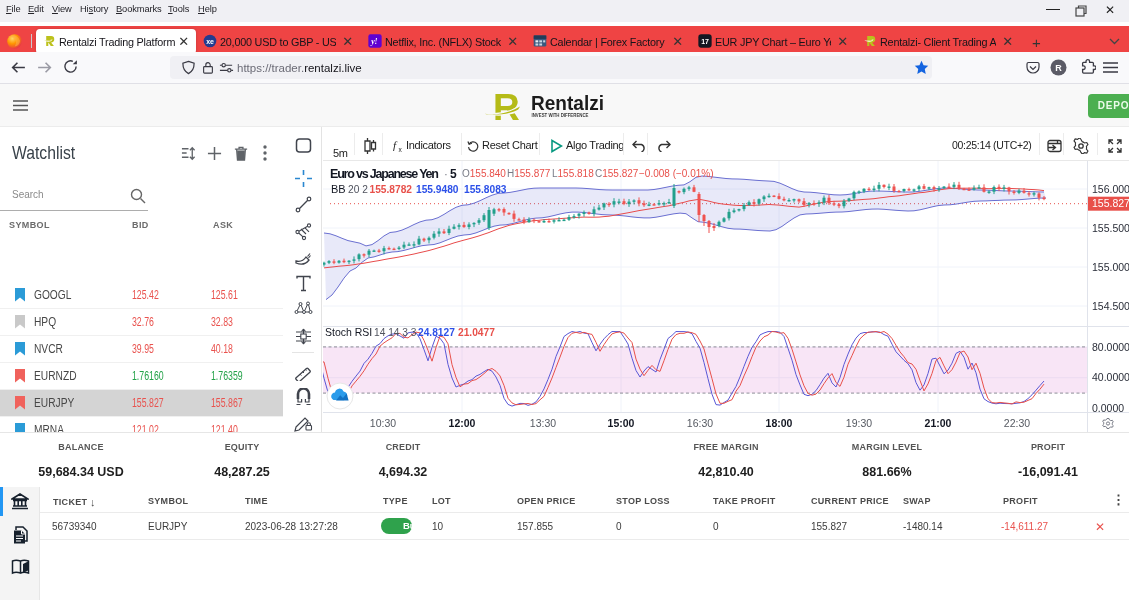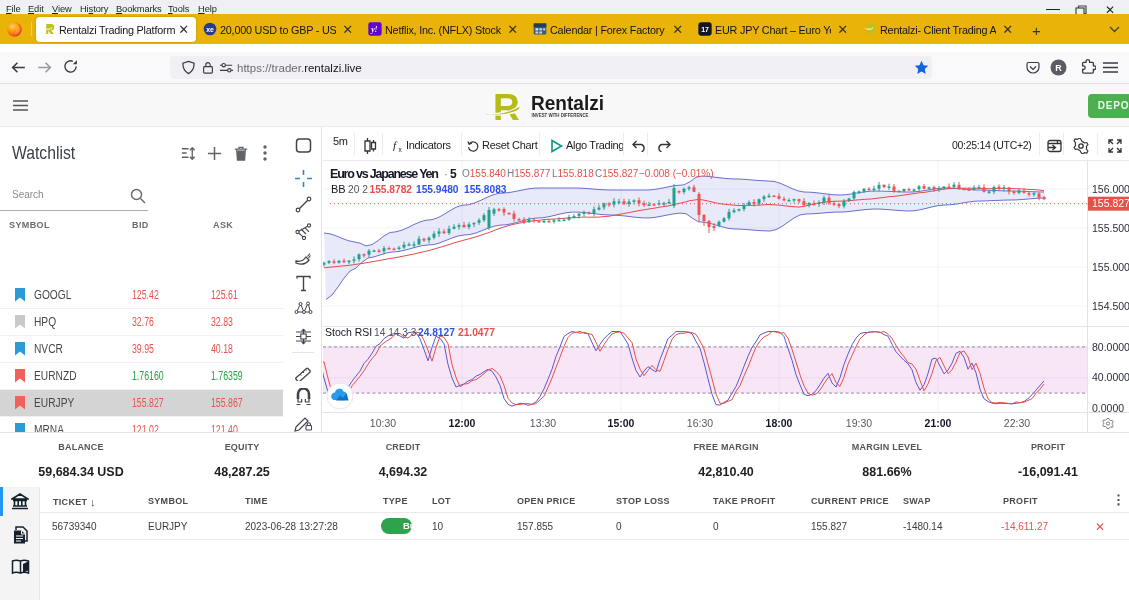--- a/index.html
+++ b/index.html
@@ -3,21 +3,21 @@
 <meta charset="utf-8">
 <style>
 * { margin:0; padding:0; box-sizing:border-box; }
 html,body { width:1129px; height:600px; overflow:hidden; font-family:"Liberation Sans",sans-serif; background:#fff; }
 .abs { position:absolute; }
 #page { position:relative; width:1129px; height:600px; }
 
 #menubar { left:0; top:0; width:1129px; height:22px; background:#f0f0f4; color:#25242a; }
 #menubar span { position:absolute; top:4px; }
 #menubar span { position:absolute; top:4px; }
-#tabbar { left:0; top:14px; width:1129px; height:30px; background:#eab308; }
+#tabbar { left:0; top:26px; width:1129px; height:30px; background:#ef4444; }
 .tab { position:absolute; top:3px; height:25px; border-radius:4px; font-size:10.8px; letter-spacing:-0.1px; color:#15141a; }
 .tab.active { background:#fff; box-shadow:0 0 3px rgba(0,0,0,0.18); }
 .tab .title { position:absolute; left:23px; top:7px; white-space:nowrap; overflow:hidden; }
 .tab .tclose { position:absolute; right:7px; top:5px; font-size:13px; color:#333; }
 .favicon { position:absolute; left:6px; top:5px; width:14px; height:14px; }
 #navbar { left:0; top:52px; width:1129px; height:32px; background:#f9f9fb; border-bottom:1px solid #e0e0e6; }
 #urlbar { position:absolute; left:170px; top:56px; width:762px; height:23px; background:#f0f0f4; border-radius:4px; }
 .navic { position:absolute; color:#3a3a44; }
 
 #appheader { left:0; top:84px; width:1129px; height:43px; background:#f8f8f8; border-bottom:1px solid #ececec; }
@@ -336,21 +336,21 @@
         <path d="M2.5 16.5 h4 M12.5 16.5 h4" stroke="#40444d" stroke-width="1.2"></path>
       </svg>
 <svg class="dtool" style="top:287px" viewBox="0 0 19 19">
         <path d="M2 13 L11 4 l3 3 -9 9 -4 1 z" fill="none" stroke="#40444d" stroke-width="1.2"></path>
         <rect x="12" y="11.5" width="5.5" height="4.5" rx="0.8" fill="none" stroke="#40444d" stroke-width="1.1"></rect>
         <path d="M13.2 11.5 v-1.2 a1.6 1.6 0 0 1 3.2 0 v1.2" fill="none" stroke="#40444d" stroke-width="1.1"></path>
       </svg>
 </div>
 
 <div id="charttb" class="abs">
-<span class="abs" style="left:10px;top:8px">5m</span>
+<span class="abs" style="left:10px;top:20px">5m</span>
 <div class="sep" style="left:31px"></div>
 <svg class="abs" style="left:41px;top:11px" width="13" height="16" viewBox="0 0 13 16">
         <path d="M3.5 0 v3 M3.5 13 v3 M1 3 h5 v10 h-5 z" fill="none" stroke="#333" stroke-width="1.3"></path>
         <path d="M9.5 2 v2.5 M9.5 11 v2.5 M7.5 4.5 h4 v6.5 h-4 z" fill="none" stroke="#333" stroke-width="1.3"></path>
       </svg>
 <div class="sep" style="left:59px"></div>
 <svg class="abs" style="left:69px;top:12px" width="15" height="15" viewBox="0 0 16 16">
         <text x="1" y="11" font-size="12" font-style="italic" font-family="Liberation Serif" fill="#222">f</text>
         <text x="7" y="14" font-size="7" font-family="Liberation Sans" fill="#222">x</text>
       </svg>

